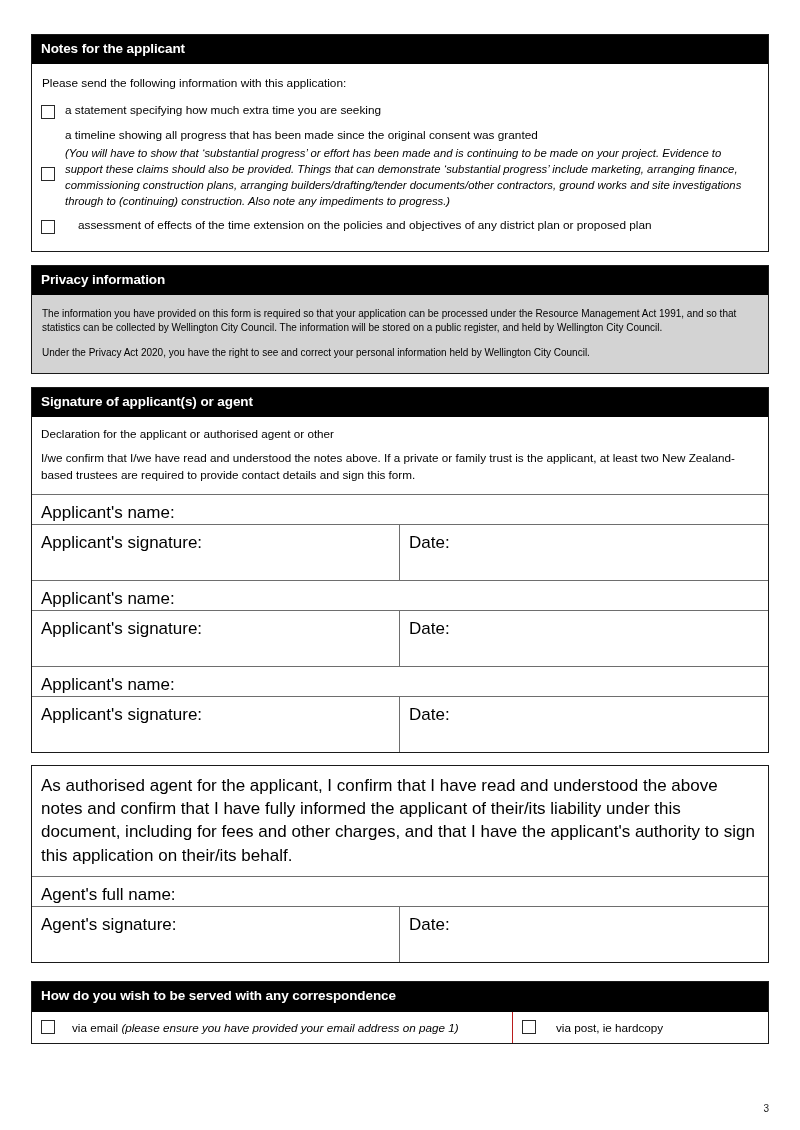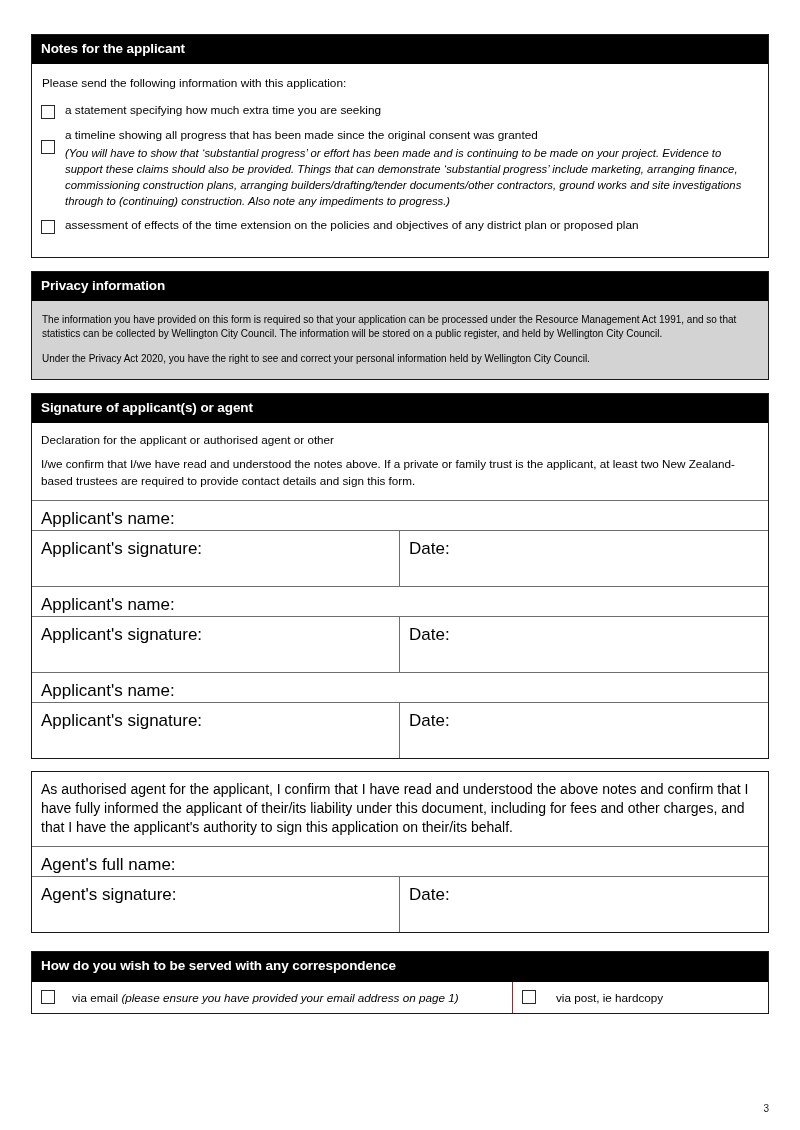--- a/index.html
+++ b/index.html
@@ -41,24 +41,24 @@
     line-height: 1.35;
   }
 
   
   .intro-line {
     font-size: 11.8px;
     margin: 2px 0 11px 1px;
   }
   .chk-row {
     display: flex;
-    align-items: flex-start;
+    align-items: center;
     margin-bottom: 9px;
   }
-  .chk-row:last-child { margin-bottom: 14px; }
+  .chk-row:last-child { margin-bottom: 8px; gap: 13px; }
   .chk-box {
     flex: 0 0 auto;
     width: 14px; height: 14px;
     border: 1px solid #2a2a2a;
     background: #fff;
     margin-right: 10px;
     margin-top: 2px;
   }
   .chk-text {
     font-size: 11.8px;
@@ -113,21 +113,21 @@
     border-right: 1px solid #6e6e6e;
   }
   .cell-date {
     flex: 1 1 auto;
     height: 55px;
   }
 
   
   .agent-text {
     padding: 8px 9px 9px 9px;
-    font-size: 14px;
+    font-size: 17px;
     line-height: 1.38;
     border-bottom: 1px solid #6e6e6e;
   }
 
   
   .corr-row {
     display: flex;
   }
   .corr-cell {
     display: flex;

